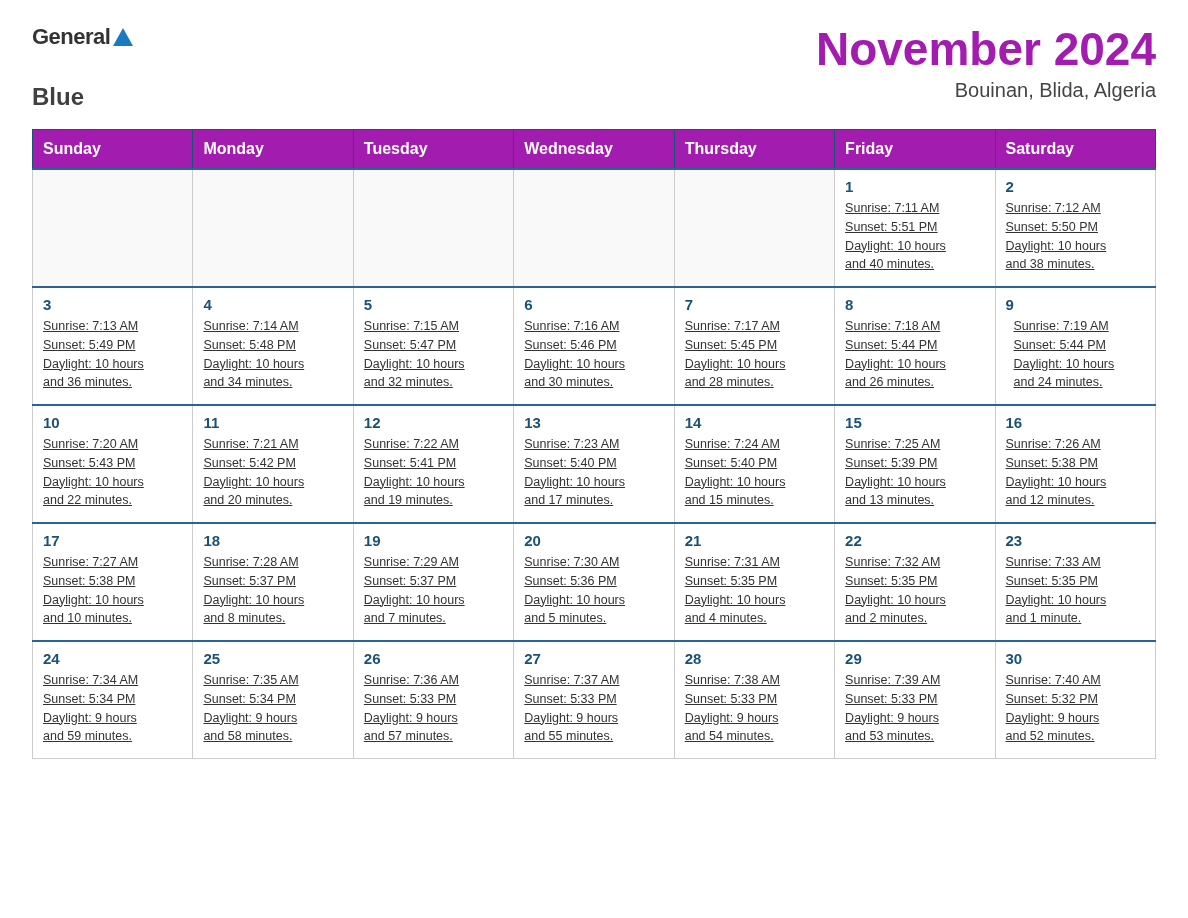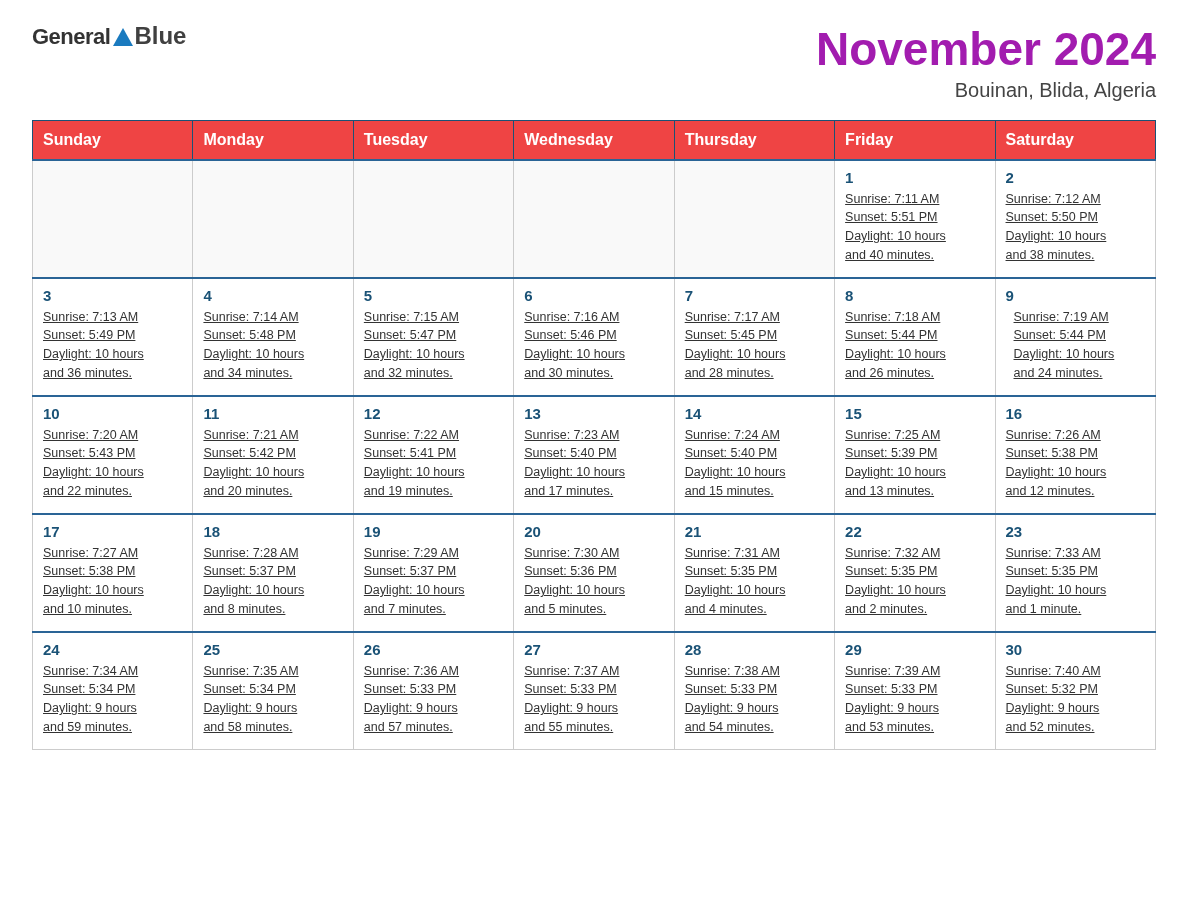--- a/index.html
+++ b/index.html
@@ -10,22 +10,23 @@
       color: #222;
     }
     .header {
       display: flex;
       justify-content: space-between;
       align-items: flex-start;
       margin-bottom: 18px;
     }
     .logo {
       display: flex;
-      flex-direction: row;
+      flex-direction: column;
       align-items: flex-start;
+      gap: 35px;
     }
     .logo-top {
       display: flex;
       align-items: center;
       font-size: 22px;
       font-weight: bold;
       color: #333;
       letter-spacing: -0.5px;
     }
     .logo-triangle {
@@ -56,21 +57,21 @@
       font-size: 20px;
       color: #444;
       margin-top: 4px;
     }
     .calendar {
       width: 100%;
       border-collapse: collapse;
       table-layout: fixed;
     }
     .calendar thead tr {
-      background-color: #ef4444;
+      background-color: #a21caf;
     }
     .calendar thead th {
       color: #fff;
       font-size: 16px;
       font-weight: bold;
       padding: 10px 10px;
       text-align: left;
       border: 1px solid #1a5276;
     }
     .calendar tbody tr {

